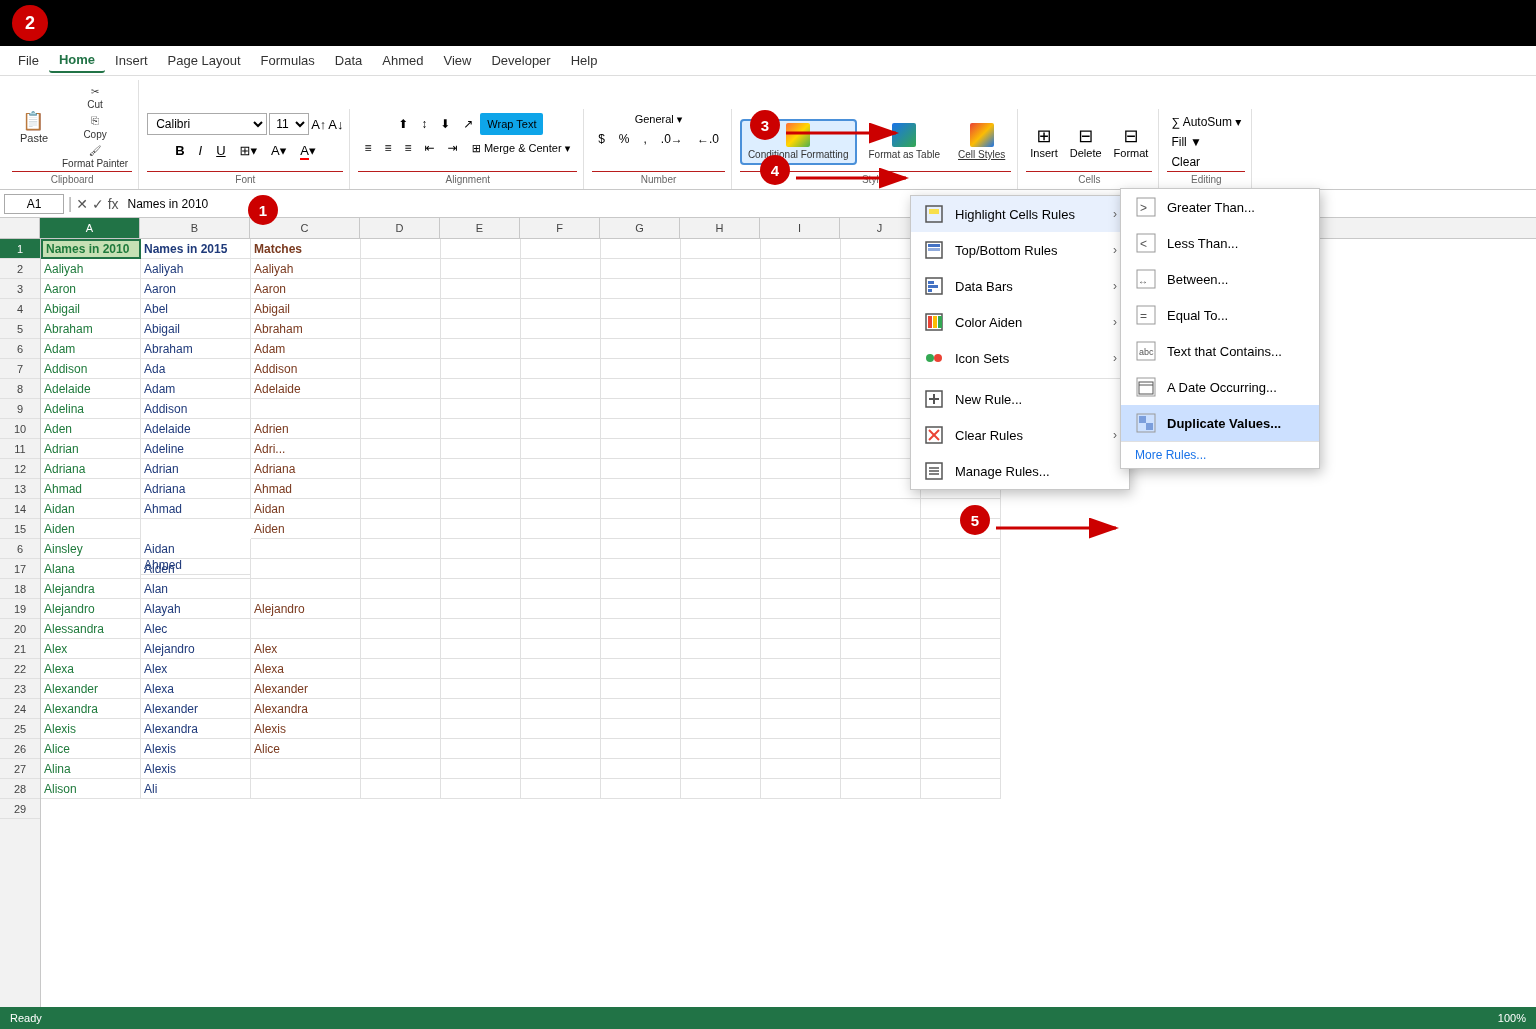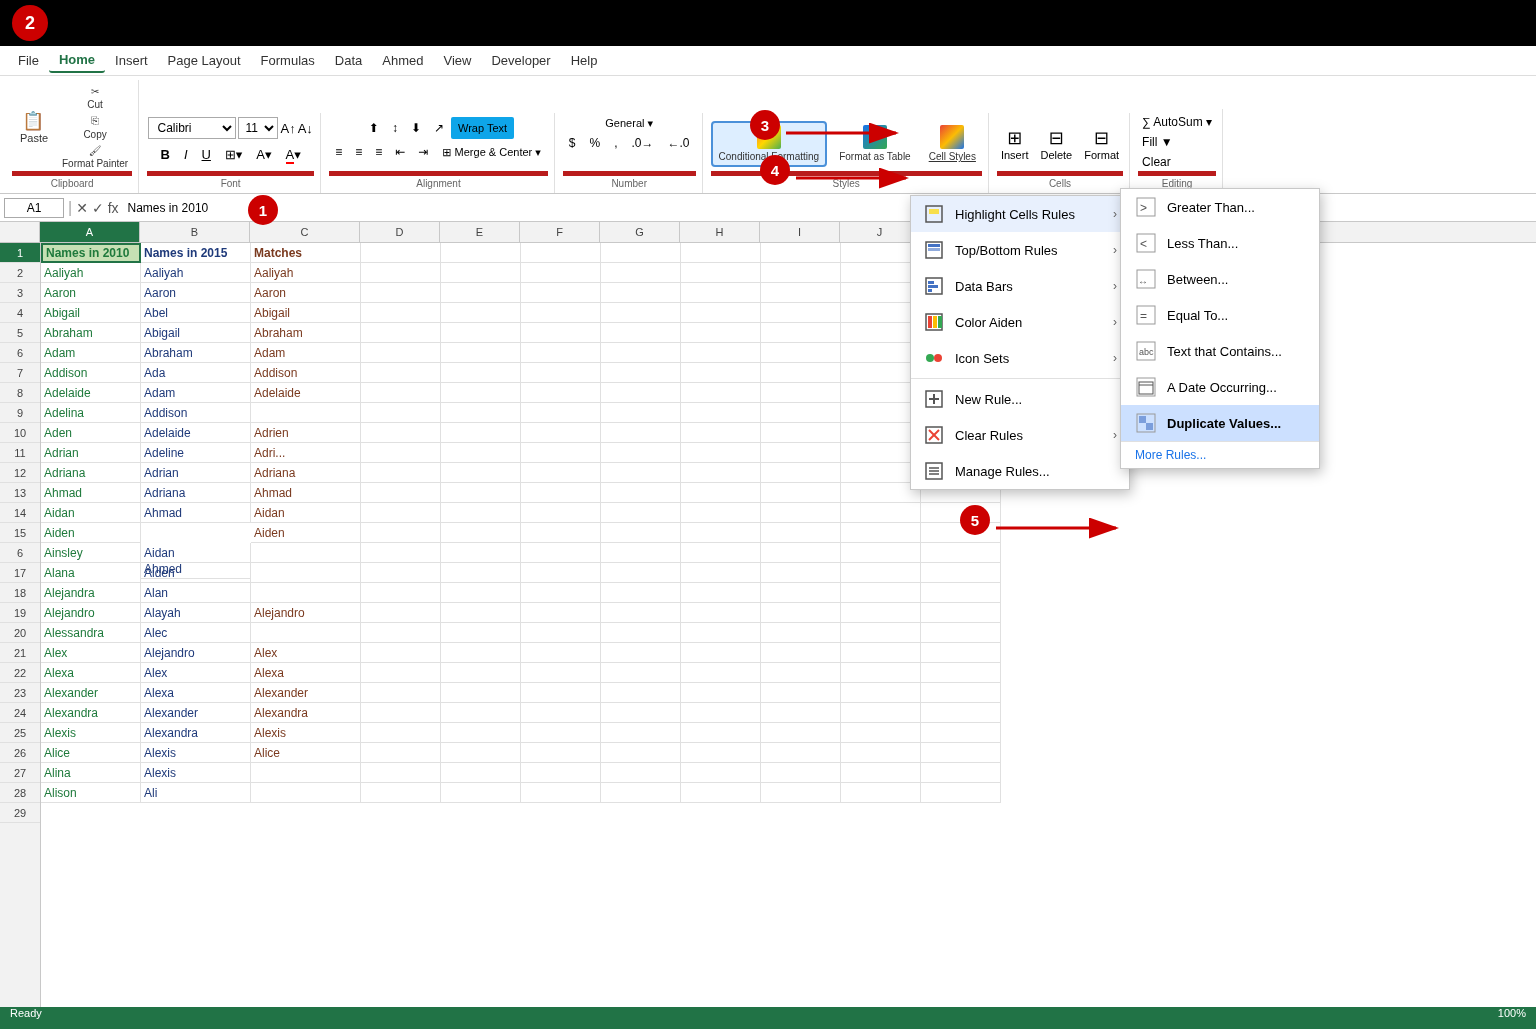--- a/index.html
+++ b/index.html
@@ -60,21 +60,21 @@
       padding: 0 6px 4px 6px;
       min-height: 80px;
       justify-content: flex-start;
     }
     .ribbon-group-label {
       font-size: 10px;
       color: #666;
       margin-top: auto;
       padding-top: 2px;
       text-align: center;
-      border-top: 5px solid #b91c1c;
+      border-top: 1px solid #b91c1c;
       width: 100%;
     }
     .ribbon-group-content {
       display: flex;
       align-items: center;
       gap: 2px;
       flex: 1;
       padding-top: 4px;
     }
     .ribbon-btn {
@@ -89,21 +89,21 @@
       font-size: 10px;
       color: #333;
       gap: 2px;
     }
     .ribbon-btn.large { font-size: 11px; padding: 2px 6px; min-width: 44px; }
     .ribbon-icon { font-size: 18px; line-height: 1; }
 
     
     .font-group-top { display: flex; gap: 2px; align-items: center; margin-bottom: 2px; }
     .font-select {
-      border: 1px solid #aaa; padding: 1px 4px; font-size: 12px; width: 88px; height: 22px;
+      border: 1px solid #aaa; padding: 1px 4px; font-size: 12px; width: 120px; height: 22px;
       background: #fff;
     }
     .font-size-select {
       border: 1px solid #aaa; padding: 1px 2px; font-size: 12px; width: 40px; height: 22px;
       background: #fff;
     }
     .font-group-bottom { display: flex; gap: 2px; align-items: center; }
     .font-btn {
       border: 1px solid transparent; padding: 1px 5px; cursor: pointer;
       font-size: 13px; background: #fff; border-radius: 2px; height: 22px;
@@ -360,20 +360,21 @@
       width: 24px; height: 24px;
       background: linear-gradient(135deg, #ea4335 0%, #fbbc04 50%, #1a73e8 100%);
       border-radius: 2px;
     }
 
     .status-bar {
       background: #217346;
       color: #fff;
       height: 22px;
       display: flex;
+      align-items: center;
       padding: 0 10px;
       font-size: 11px;
       gap: 20px;
     }
   </style>
 </head>
 <body>
 
 <div class="top-bar">
   <div class="step-badge">2</div>

